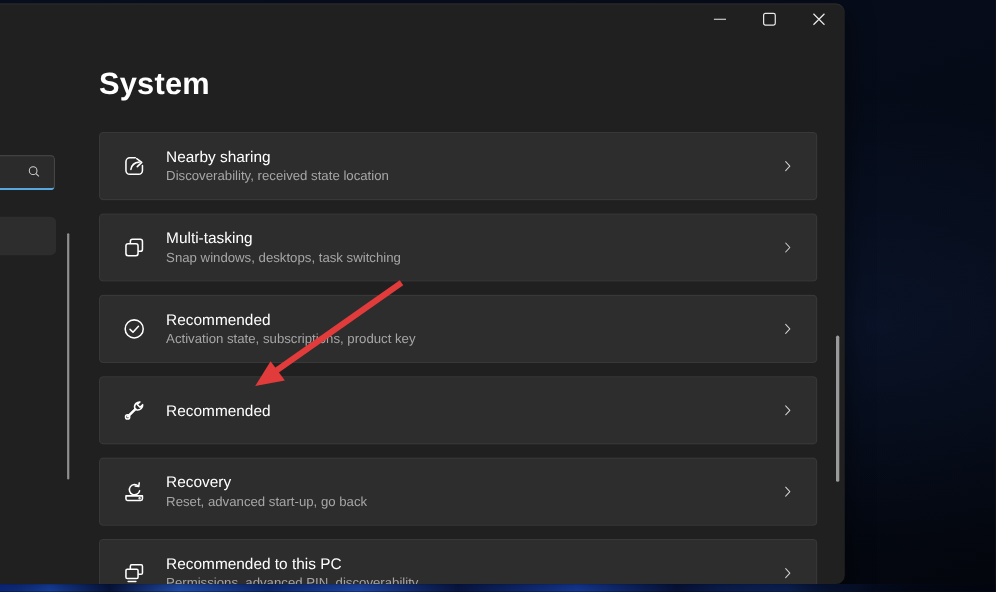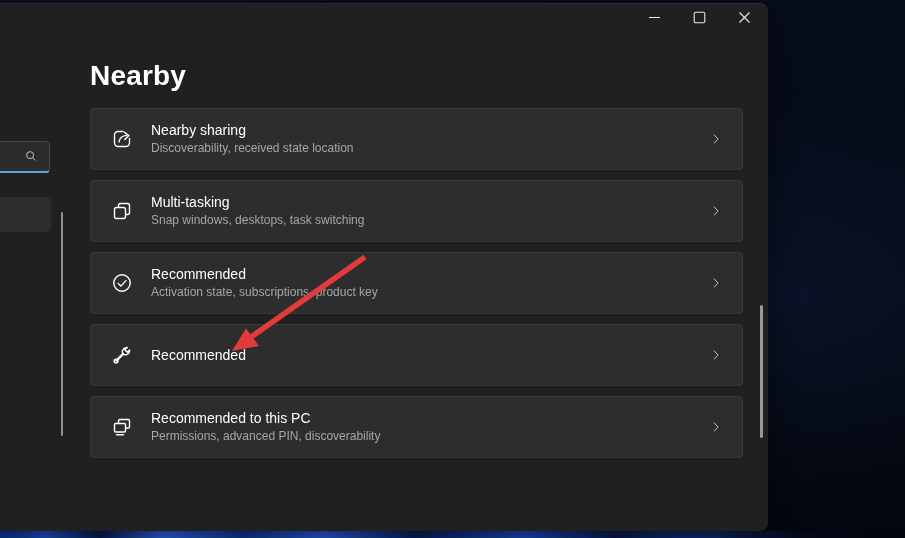--- a/index.html
+++ b/index.html
@@ -79,20 +79,21 @@
   }
   
   .settings-list{position:absolute;left:90px;top:105px;width:653px}
   .settings-row{
     height:62px;margin-bottom:10px;
     background:var(--row-bg);
     border:1px solid rgba(255,255,255,.055);
     border-radius:4px;
     display:flex;align-items:center;
     cursor:pointer;
+    margin-top:12px;
   }
   .row-icon{
     width:24px;height:24px;margin-left:19px;flex:0 0 auto;
   }
   .row-icon svg{width:24px;height:24px;stroke:#ffffff;fill:none;stroke-width:1.4;stroke-linecap:round;stroke-linejoin:round}
   .row-text{margin-left:17px;display:flex;flex-direction:column}
   .row-title{color:var(--text-primary);font-size:14px;line-height:17px}
   .row-subtitle{color:var(--text-secondary);font-size:12px;line-height:15px;margin-top:2px}
   .row-chevron{margin-left:auto;margin-right:19px;width:14px;height:14px}
   .row-chevron svg{width:14px;height:14px;stroke:#d3d3d3;fill:none;stroke-width:1.6;stroke-linecap:round;stroke-linejoin:round}
@@ -126,21 +127,21 @@
       <button class="win-btn">
         <span>
           <svg viewBox="0 0 13 13">
               <path d="M1.5 1.5l10 10M11.5 1.5l-10 10"></path>
             </svg>
         </span>
       </button>
     </div>
   </div>
 
-  <div class="page-title">Nearby</div>
+  <div class="page-title">System</div>
 
   <div class="search-box">
     <span class="search-glyph">
       <svg viewBox="0 0 24 24">
           <circle cx="10.5" cy="10.5" r="6"></circle>
           <path d="M15 15l4.5 4.5"></path>
         </svg>
     </span>
   </div>
 
@@ -216,20 +217,39 @@
       <span class="row-text">
         <span class="row-title">Recommended</span>
       </span>
       <span class="row-chevron">
         <svg viewBox="0 0 24 24">
             <path d="M9 5l6.5 7L9 19"></path>
           </svg>
       </span>
     </div>
 
+    <div class="settings-row">
+      <span class="row-icon">
+        <svg viewBox="0 0 24 24">
+          <path d="M4.5 15.8h15v2.7a1.5 1.5 0 0 1-1.5 1.5H6a1.5 1.5 0 0 1-1.5-1.5z"></path>
+          <circle cx="16.9" cy="17.9" r="0.4" fill="#fff"></circle>
+          <path d="M15.8 7A4.7 4.7 0 1 0 16.9 11.2"></path>
+          <path d="M16.6 4l-.5 3.3-3.3-.5"></path>
+        </svg>
+      </span>
+      <span class="row-text">
+        <span class="row-title">Recovery</span>
+        <span class="row-subtitle">Reset, advanced start-up, go back</span>
+      </span>
+      <span class="row-chevron">
+        <svg viewBox="0 0 24 24">
+            <path d="M9 5l6.5 7L9 19"></path>
+          </svg>
+      </span>
+    </div>
 
     <div class="settings-row">
       <span class="row-icon">
         <svg viewBox="0 0 24 24">
           <rect x="8.5" y="4.5" width="11" height="8.5" rx="1.2"></rect>
           <rect x="4.5" y="8.5" width="11" height="8.5" rx="1.2" fill="#2d2d2d"></rect>
           <path d="M6.5 19.7h7"></path>
         </svg>
       </span>
       <span class="row-text">

